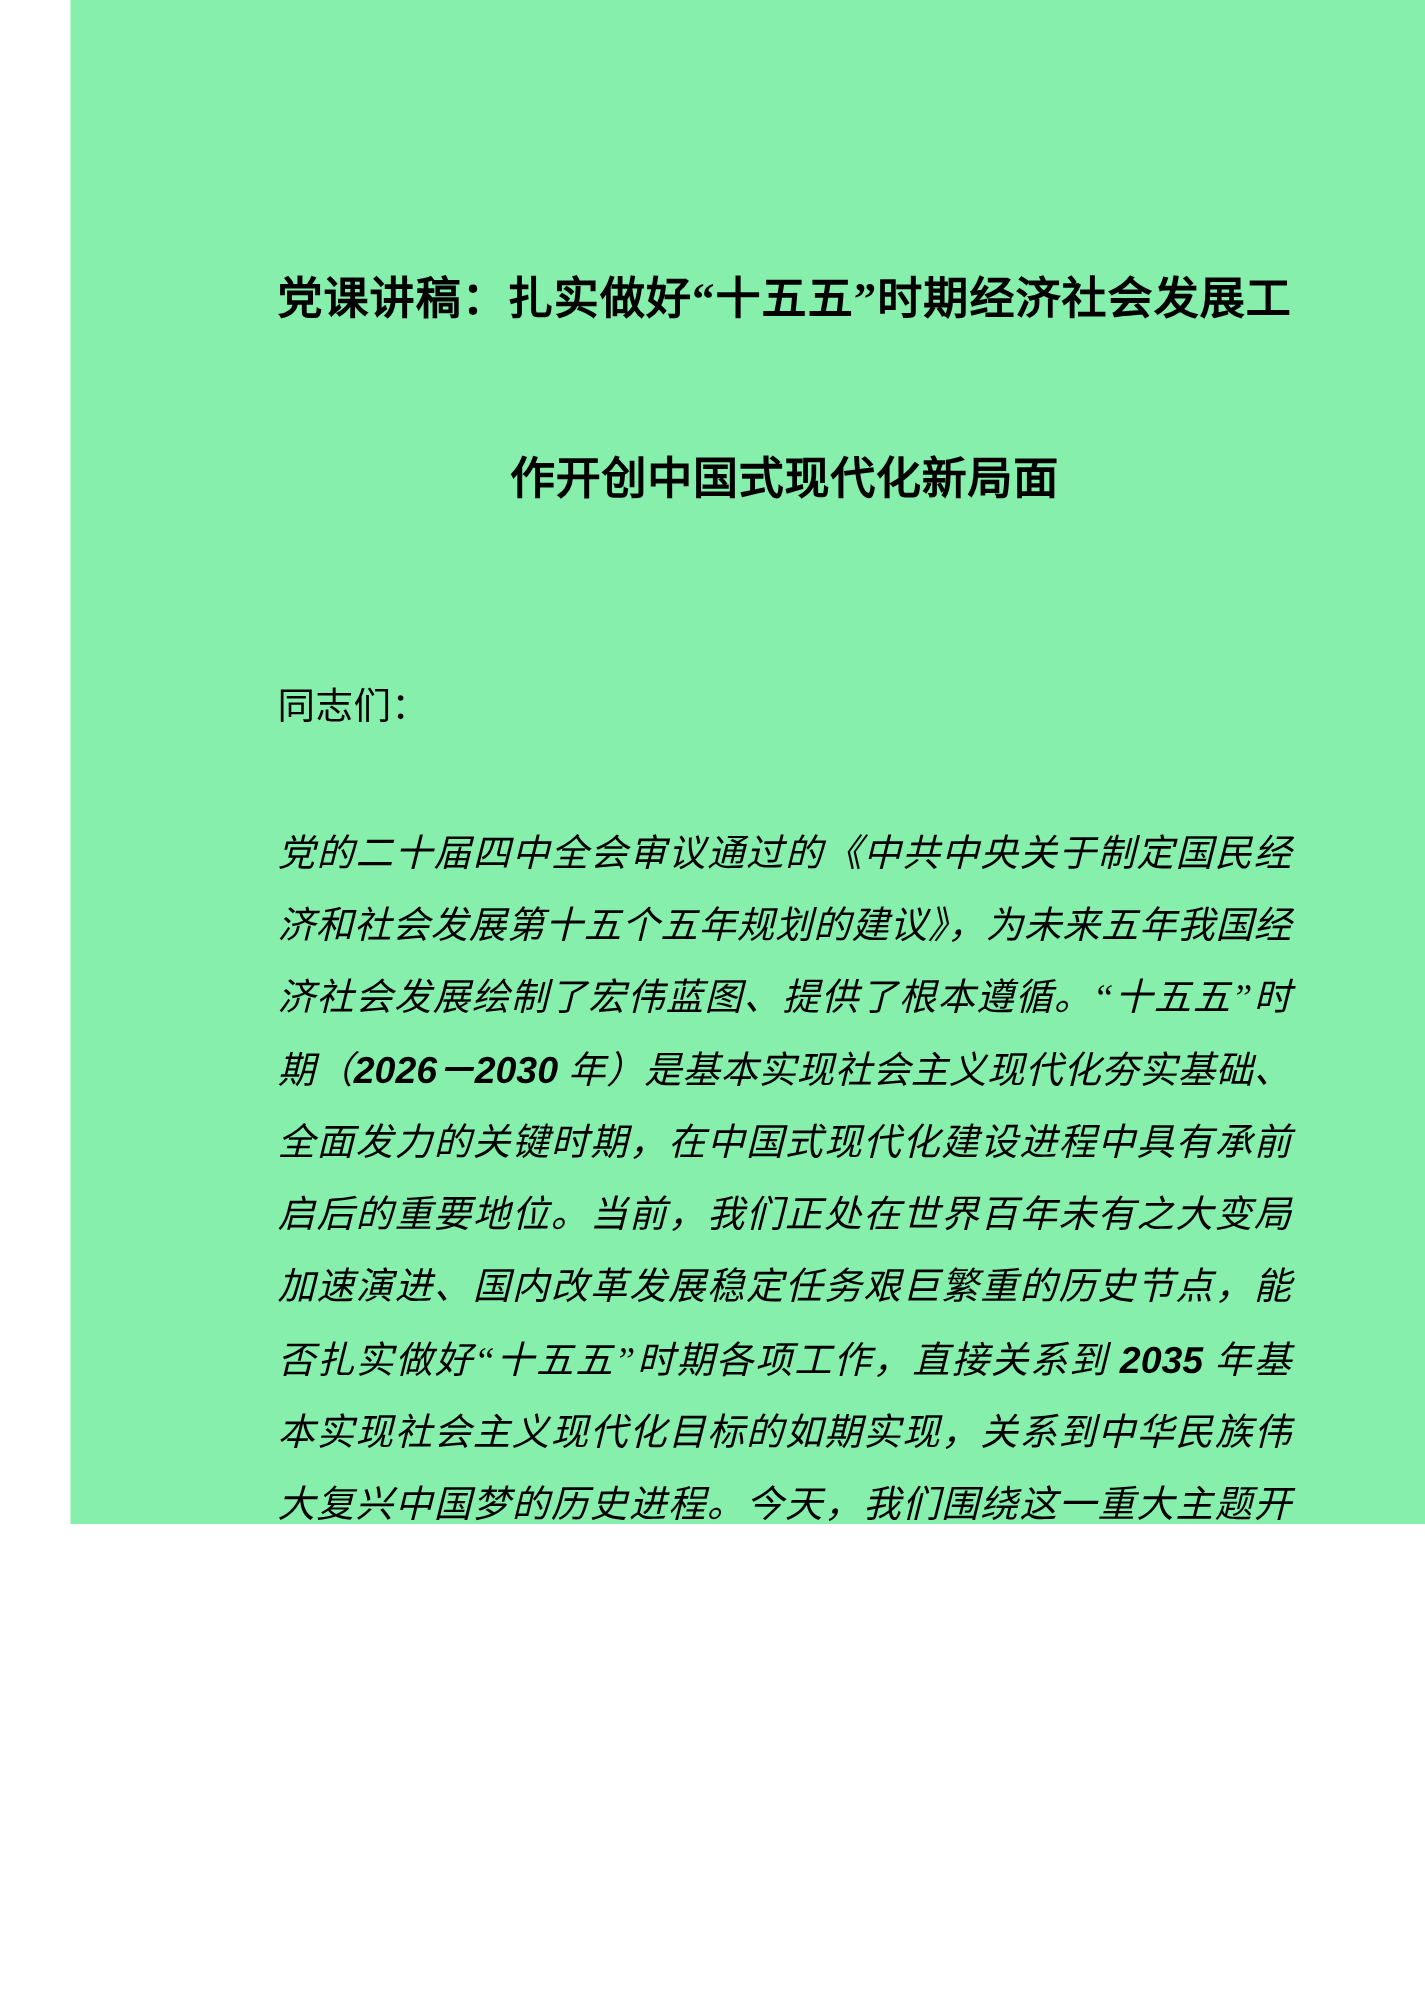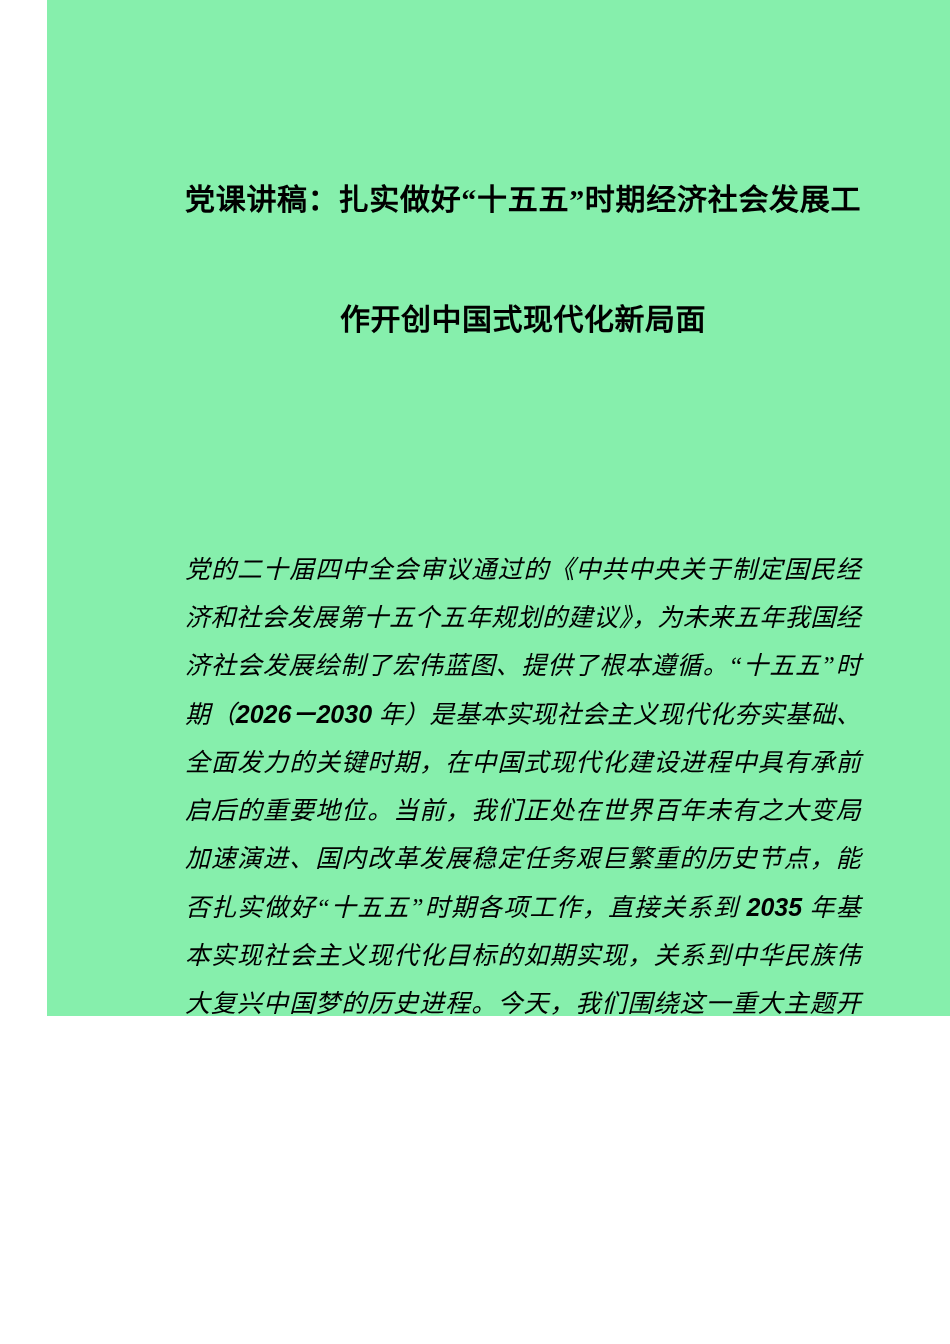--- a/index.html
+++ b/index.html
@@ -114,18 +114,19 @@
 
 <div class="page">
 
   <div class="title-block">
     <h1 class="doc-title">
       <span class="title-line-1">党课讲稿：扎实做好“十五五”时期经济社会发展工</span>
       <span class="title-line-2">作开创中国式现代化新局面</span>
     </h1>
   </div>
 
+  <p class="salutation">同志们：</p>
 
   <div class="body-block">
     <p class="body-para"><span>党的二十届四中全会审议通过的《中共中央关于制定国民经济和社会发展第十五个五年规划的建议》，为未来五年我国经济社会发展绘制了宏伟蓝图、提供了根本遵循。“十五五”时期（</span><span class="num">2026</span><span class="num">－</span><span class="num">2030</span><span> 年）是基本实现社会主义现代化夯实基础、全面发力的关键时期，在中国式现代化建设进程中具有承前启后的重要地位。当前，我们正处在世界百年未有之大变局加速演进、国内改革发展稳定任务艰巨繁重的历史节点，能否扎实做好“十五五”时期各项工作，直接关系到 </span><span class="num">2035</span><span> 年基本实现社会主义现代化目标的如期实现，关系到中华民族伟大复兴中国梦的历史进程。今天，我们围绕这一重大主题开展学习，就是要深刻领会党中央战略意图，统一思想认识、凝聚奋进力量，以实干担当推动“十五五”规划落地见效，奋力开创中国式现代化</span></p>
   </div>
 
 </div>
 
 </body></html>

